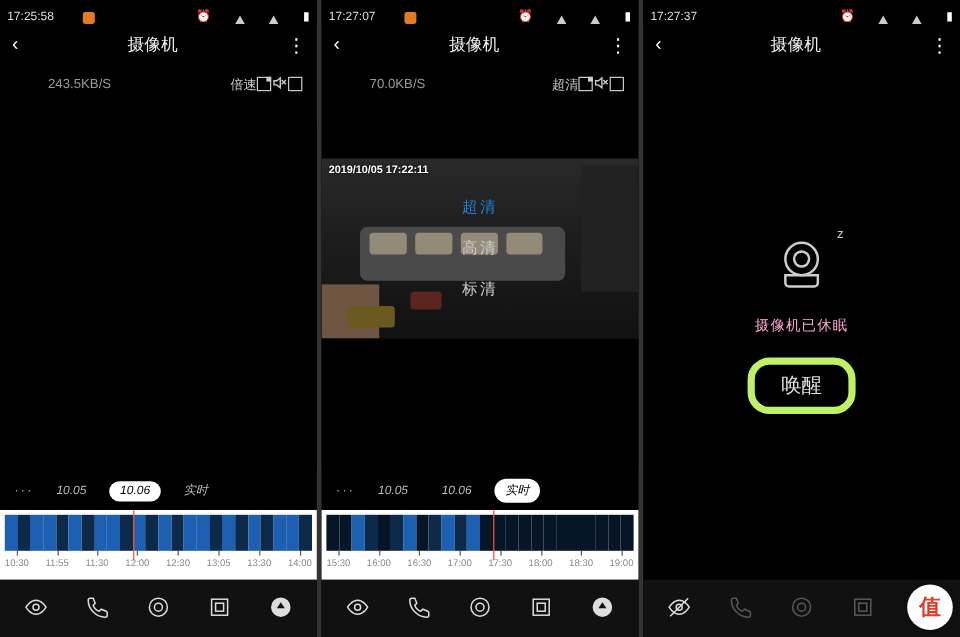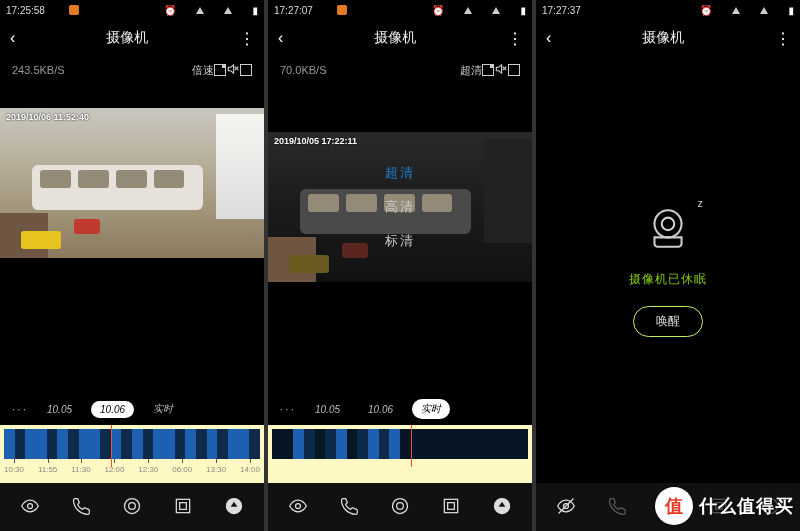--- a/index.html
+++ b/index.html
@@ -19,21 +19,21 @@
     display: flex;
     flex-direction: column;
     position: relative;
     color: #fff;
     font-size: 11px;
   }
   
   .statusbar {
     height: 20px;
     display: flex;
-    align-items: center;
+    align-items: flex-end;
     padding: 0 6px;
     font-size: 10px;
     gap: 20px;
     background: #000;
   }
   .statusbar .time { color: #ddd; }
   .statusbar .spacer { flex: 1; }
   .sb-icon { display: inline-block; }
   .orange-sq { width: 10px; height: 10px; background: #e67a22; border-radius: 2px; margin-left: 4px; }
   .tri {
@@ -56,20 +56,21 @@
   .appbar .title { flex:1; text-align:center; color:#eee; font-size:14px; }
   .appbar .more { color:#fff; font-size:16px; letter-spacing: -1px; }
   
   .ctlrow {
     display: flex;
     align-items: center;
     padding: 4px 12px;
     min-height: 28px;
     font-size: 11px;
     color: #bbb;
+    margin-left: 28px;
   }
   .ctlrow .kb { color:#999; }
   .ctlrow .spacer { flex:1; }
   .ctlrow .ic { color:#ccc; }
   .ctl-icon-box {
     width:12px;height:12px;border:1px solid #ccc;display:inline-block;position:relative;
   }
   .ctl-icon-box::after{
     content:"";position:absolute;right:-1px;top:-1px;width:4px;height:4px;background:#ccc;
   }
@@ -122,21 +123,21 @@
     display:flex; align-items:center; gap:10px; padding: 6px 12px;
     font-size: 10px; color:#bbb;
   }
   .date-pill { padding:3px 9px; border-radius:10px;font-style:italic; }
   .date-pill.active { background:#fff; color:#000; }
   .dots3 { letter-spacing:2px; }
   
   .timeline {
     height: 58px;
     position:relative;
-    background:#fef9c3;
+    background:#ffffff;
     padding: 0 6px;
   }
   .timeline .bars {
     position:absolute; top:4px; left:4px; right:4px; height:30px;
     display:flex;
   }
   .timeline .bars .seg {
     flex:1; background:#0d2a4a; margin-right:0;
   }
   .timeline .bars .seg.light { background:#1d5fb0; }
@@ -169,23 +170,23 @@
     flex:1;
     display:flex; flex-direction:column; align-items:center; justify-content:center;
     gap:18px;
   }
   .cam-icon {
     width:50px; height:50px; position:relative;
   }
   .cam-icon svg { width:100%; height:100%; stroke:#ccc; fill:none; stroke-width:2; }
   .cam-z { position:absolute; right:-10px; top:-6px; font-size:11px; color:#ccc; }
   .wake-btn {
-    border:1px solid #bef264; border-radius:18px; padding:6px 22px; color:#ddd; font-size:12px;
-  }
-  .sleep-msg { font-size:12px; color:#84cc16; letter-spacing:1px;}
+    border:6px solid #bef264; border-radius:18px; padding:6px 22px; color:#ddd; font-size:17px;
+  }
+  .sleep-msg { font-size:12px; color:#f9a8d4; letter-spacing:1px;}
   
   .watermark {
     position:absolute; right:6px; bottom:6px;
     display:flex; align-items:center; gap:6px;
     z-index: 20;
   }
   .wm-circle {
     width:38px;height:38px;border-radius:50%;background:#fff;
     display:flex;align-items:center;justify-content:center;
     color:#e33b28;font-weight:bold;font-size:18px;
@@ -219,35 +220,20 @@
     <span class="ic mute-ic">
       <svg viewBox="0 0 24 24" stroke="#ccc" fill="none" stroke-width="2">
           <path d="M4 9h4l5-4v14l-5-4H4z"></path>
           <line x1="15" y1="8" x2="21" y2="14"></line>
           <line x1="21" y1="8" x2="15" y2="14"></line>
         </svg>
     </span>
     <span class="fs-ic"></span>
   </div>
   <div style="height:20px"></div>
-  <div class="video">
-    <div class="room">
-      <div class="window"></div>
-      <div class="sofa">
-          <div class="cushion c1"></div>
-          <div class="cushion c2"></div>
-          <div class="cushion c3"></div>
-          <div class="cushion c4"></div>
-        </div>
-      <div class="tvunit"></div>
-      <div class="yellow-thing"></div>
-      <div class="red-thing"></div>
-    </div>
-    <div class="vtimestamp">2019/10/06  11:52:40</div>
-  </div>
   <div class="gap"></div>
   <div class="daterow">
     <span class="dots3">···</span>
     <span class="date-pill">10.05</span>
     <span class="date-pill active">10.06</span>
     <span class="date-pill">实时</span>
   </div>
   <div class="timeline">
     <div class="bars">
       <div class="seg light"></div>
@@ -275,21 +261,21 @@
         <div class="seg light"></div>
         <div class="seg"></div>
     </div>
     <div class="playhead"></div>
     <div class="ticks">
       <span>10:30</span>
         <span>11:55</span>
       <span>11:30</span>
         <span>12:00</span>
       <span>12:30</span>
-        <span>06:00</span>
+        <span>13:05</span>
       <span>13:30</span>
         <span>14:00</span>
     </div>
   </div>
   <div class="bottombar">
     <span class="btn"><svg viewBox="0 0 24 24">
           <path d="M2 12s4-7 10-7 10 7 10 7-4 7-10 7S2 12 2 12z"></path>
           <circle cx="12" cy="12" r="3"></circle>
         </svg></span>
     <span class="btn"><svg viewBox="0 0 24 24">
@@ -388,20 +374,30 @@
       <div class="seg empty"></div>
         <div class="seg empty"></div>
         <div class="seg empty"></div>
         <div class="seg empty"></div>
       <div class="seg empty"></div>
         <div class="seg empty"></div>
         <div class="seg empty"></div>
         <div class="seg empty"></div>
     </div>
     <div class="playhead" style="left:54%"></div>
+    <div class="ticks">
+      <span>15:30</span>
+        <span>16:00</span>
+      <span>16:30</span>
+        <span>17:00</span>
+      <span>17:30</span>
+        <span>18:00</span>
+      <span>18:30</span>
+        <span>19:00</span>
+    </div>
   </div>
   <div class="bottombar">
     <span class="btn"><svg viewBox="0 0 24 24">
           <path d="M2 12s4-7 10-7 10 7 10 7-4 7-10 7S2 12 2 12z"></path>
           <circle cx="12" cy="12" r="3"></circle>
         </svg></span>
     <span class="btn"><svg viewBox="0 0 24 24">
           <path d="M22 17v3a2 2 0 0 1-2 2c-9 0-17-8-17-17A2 2 0 0 1 5 3h3l2 5-2 2c1 3 3 5 6 6l2-2 5 2z"></path>
         </svg></span>
     <span class="btn"><svg viewBox="0 0 24 24">
@@ -464,14 +460,13 @@
         </svg></span>
     <span class="btn dim"><svg viewBox="0 0 24 24">
           <circle cx="12" cy="12" r="9"></circle>
           <polygon points="12,7 8,13 16,13" fill="#555" stroke="none"></polygon>
         </svg></span>
   </div>
 </div>
 
 <div class="watermark">
   <div class="wm-circle">值</div>
-  <div class="wm-text">什么值得买</div>
 </div>
 
 </body></html>

